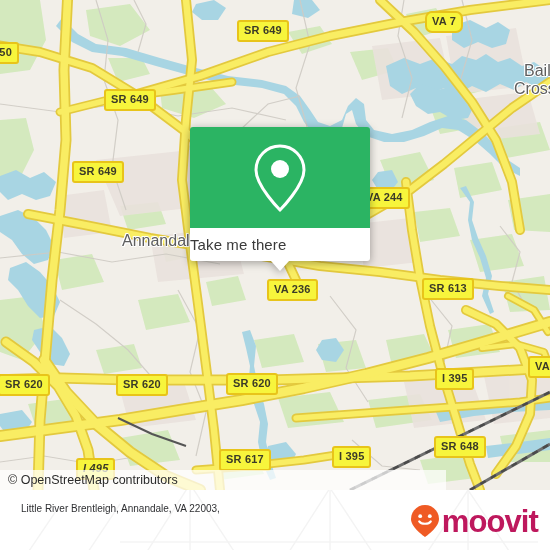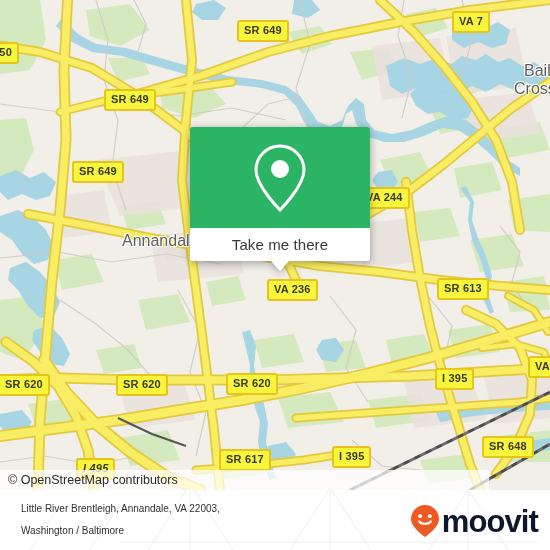--- a/index.html
+++ b/index.html
@@ -55,21 +55,21 @@
        0 1px 0 rgba(255,255,255,.95), 0 -1px 0 rgba(255,255,255,.95),
        1px 1px 0 rgba(255,255,255,.95), -1px -1px 0 rgba(255,255,255,.95);
   }
   .place-label.big { font-size: 16px; color: #5e5e5e; line-height: 18px; }
 
   
   #attribution {
     position: absolute;
     left: 0;
     bottom: 0;
-    width: 489px;
+    width: 446px;
     height: 20px;
     background: rgba(255,255,255,.72);
     color: #2b2b2b;
     font-family: "Liberation Sans", sans-serif;
     font-size: 12.5px;
     line-height: 20px;
     padding-left: 8px;
     box-sizing: border-box;
     white-space: nowrap;
   }
@@ -89,21 +89,21 @@
     display: flex;
     align-items: center;
     justify-content: center;
   }
   #popup-body {
     height: 33px;
     background: #ffffff;
     border-radius: 0 0 3px 3px;
     display: flex;
     align-items: center;
-    justify-content: center;
+    justify-content: flex-start;
   }
   #popup-label {
     color: #3a3a3a;
     font-family: "Liberation Sans", sans-serif;
     font-size: 15px;
     letter-spacing: .1px;
   }
   #popup-tail {
     position: absolute;
     left: 50%;
@@ -139,21 +139,21 @@
     line-height: 22px;
   }
   #brand {
     position: absolute;
     right: 12px;
     top: 14px;
     display: flex;
     align-items: center;
   }
   #brand-wordmark {
-    color: #0f172a;
+    color: #be185d;
     font-family: "Liberation Sans", sans-serif;
     font-size: 31px;
     font-weight: bold;
     letter-spacing: -.9px;
     line-height: 31px;
     margin-left: 2px;
   }
 </style>
 </head>
 <body>
@@ -373,36 +373,36 @@
       </g>
 
     </g>
   </svg>
 
   <div class="place-label big" style="left:122px; top:232px;">Annandale</div>
   <div class="place-label big" style="left:524px; top:62px;">Baile</div>
   <div class="place-label big" style="left:514px; top:80px;">Crossi</div>
 
   <div class="shield" style="left:237px; top:20px;">SR 649</div>
-  <div class="shield" style="left:452px; top:11px;">VA 7</div>
+  <div class="shield" style="left:425px; top:11px;border-radius:7px;">VA 7</div>
   <div class="shield" style="left:104px; top:89px;">SR 649</div>
   <div class="shield" style="left:-14px; top:42px;">650</div>
   <div class="shield" style="left:72px;  top:161px;">SR 649</div>
   <div class="shield" style="left:359px; top:187px;">VA 244</div>
   <div class="shield" style="left:267px; top:271px;margin-top:8px;">VA 236</div>
-  <div class="shield" style="left:437px; top:278px;">SR 613</div>
+  <div class="shield" style="left:422px; top:278px;">SR 613</div>
   <div class="shield" style="left:-2px;  top:374px;">SR 620</div>
   <div class="shield" style="left:116px; top:374px;">SR 620</div>
   <div class="shield" style="left:226px; top:373px;">SR 620</div>
   <div class="shield" style="left:435px; top:368px;">I 395</div>
   <div class="shield" style="left:528px; top:356px;">VA</div>
   <div class="shield" style="left:76px;  top:458px;font-style:italic;">I 495</div>
   <div class="shield" style="left:211px; top:449px;margin-left:8px;">SR 617</div>
   <div class="shield" style="left:332px; top:446px;">I 395</div>
-  <div class="shield" style="left:434px; top:436px;margin-left:48px;">SR 648</div>
+  <div class="shield" style="left:434px; top:436px;">SR 648</div>
 
   <div id="popup">
     <div id="popup-head">
       <svg width="58" height="72" viewBox="0 0 58 72">
         <path d="M29 4 C15.7 4 5 14.7 5 28 C5 44 29 68 29 68 C29 68 53 44 53 28
                  C53 14.7 42.3 4 29 4 Z" fill="none" stroke="#ffffff" stroke-width="3"></path>
         <circle cx="29" cy="27" r="9" fill="#ffffff"></circle>
       </svg>
     </div>
     <div id="popup-body">
@@ -426,21 +426,20 @@
       <path d="M468 46 L468 150"></path>
       <path d="M60 150 L120 60"></path>
       <path d="M0 150 L58 64"></path>
       <path d="M120 98 L190 98 L262 98 L330 98 L400 98 L468 98 L538 98"></path>
       <path d="M140 150 L240 150"></path>
     </g>
   </svg>
 
   <div id="footer-text">
     <div>Little River Brentleigh, Annandale, VA 22003,</div>
-    <div>Washington / Baltimore</div>
   </div>
 
   <div id="brand">
     <svg width="30" height="34" viewBox="0 0 30 34">
       <path d="M15 1 C7.3 1 1 7.3 1 15 C1 23.8 15 33 15 33 C15 33 29 23.8 29 15
                C29 7.3 22.7 1 15 1 Z" fill="#ef5a24"></path>
       <circle cx="10.2" cy="12.2" r="1.9" fill="#ffffff"></circle>
       <circle cx="19.8" cy="12.2" r="1.9" fill="#ffffff"></circle>
       <path d="M9.2 17.4 C11.2 20.6 18.8 20.6 20.8 17.4" fill="none" stroke="#ffffff" stroke-width="2.1" stroke-linecap="round"></path>
     </svg>

